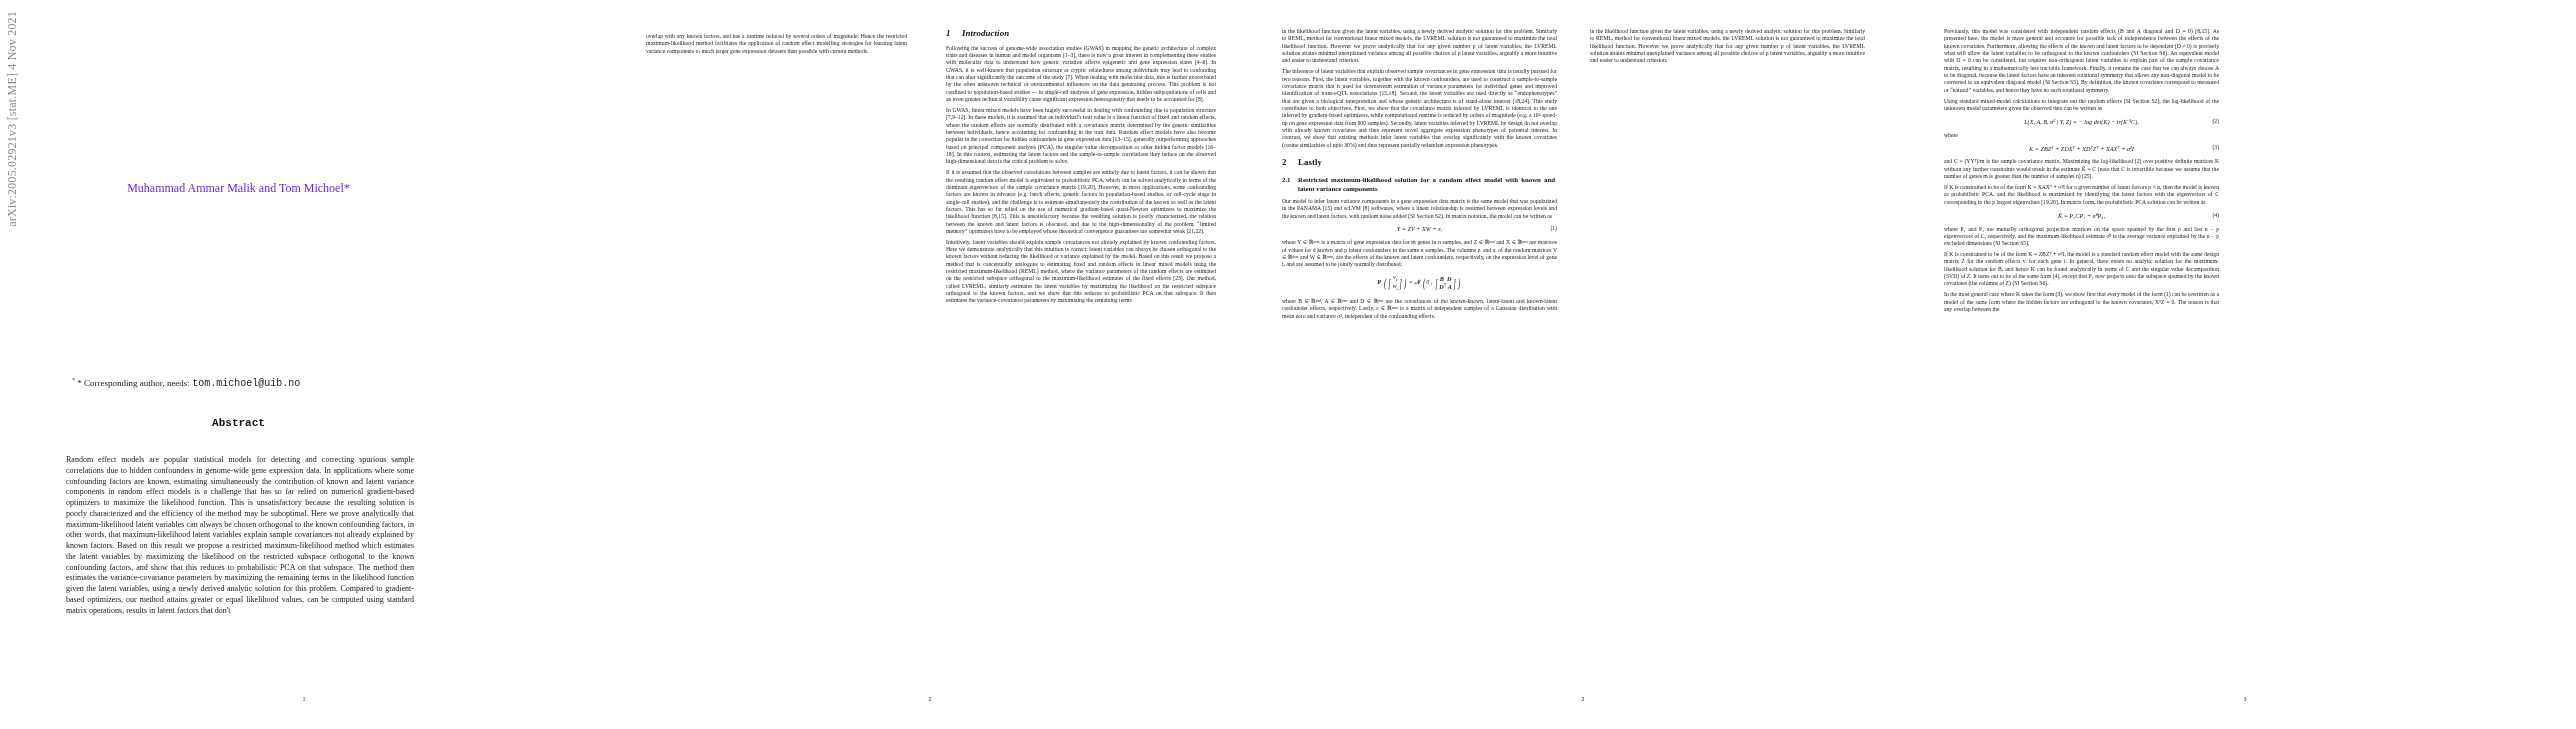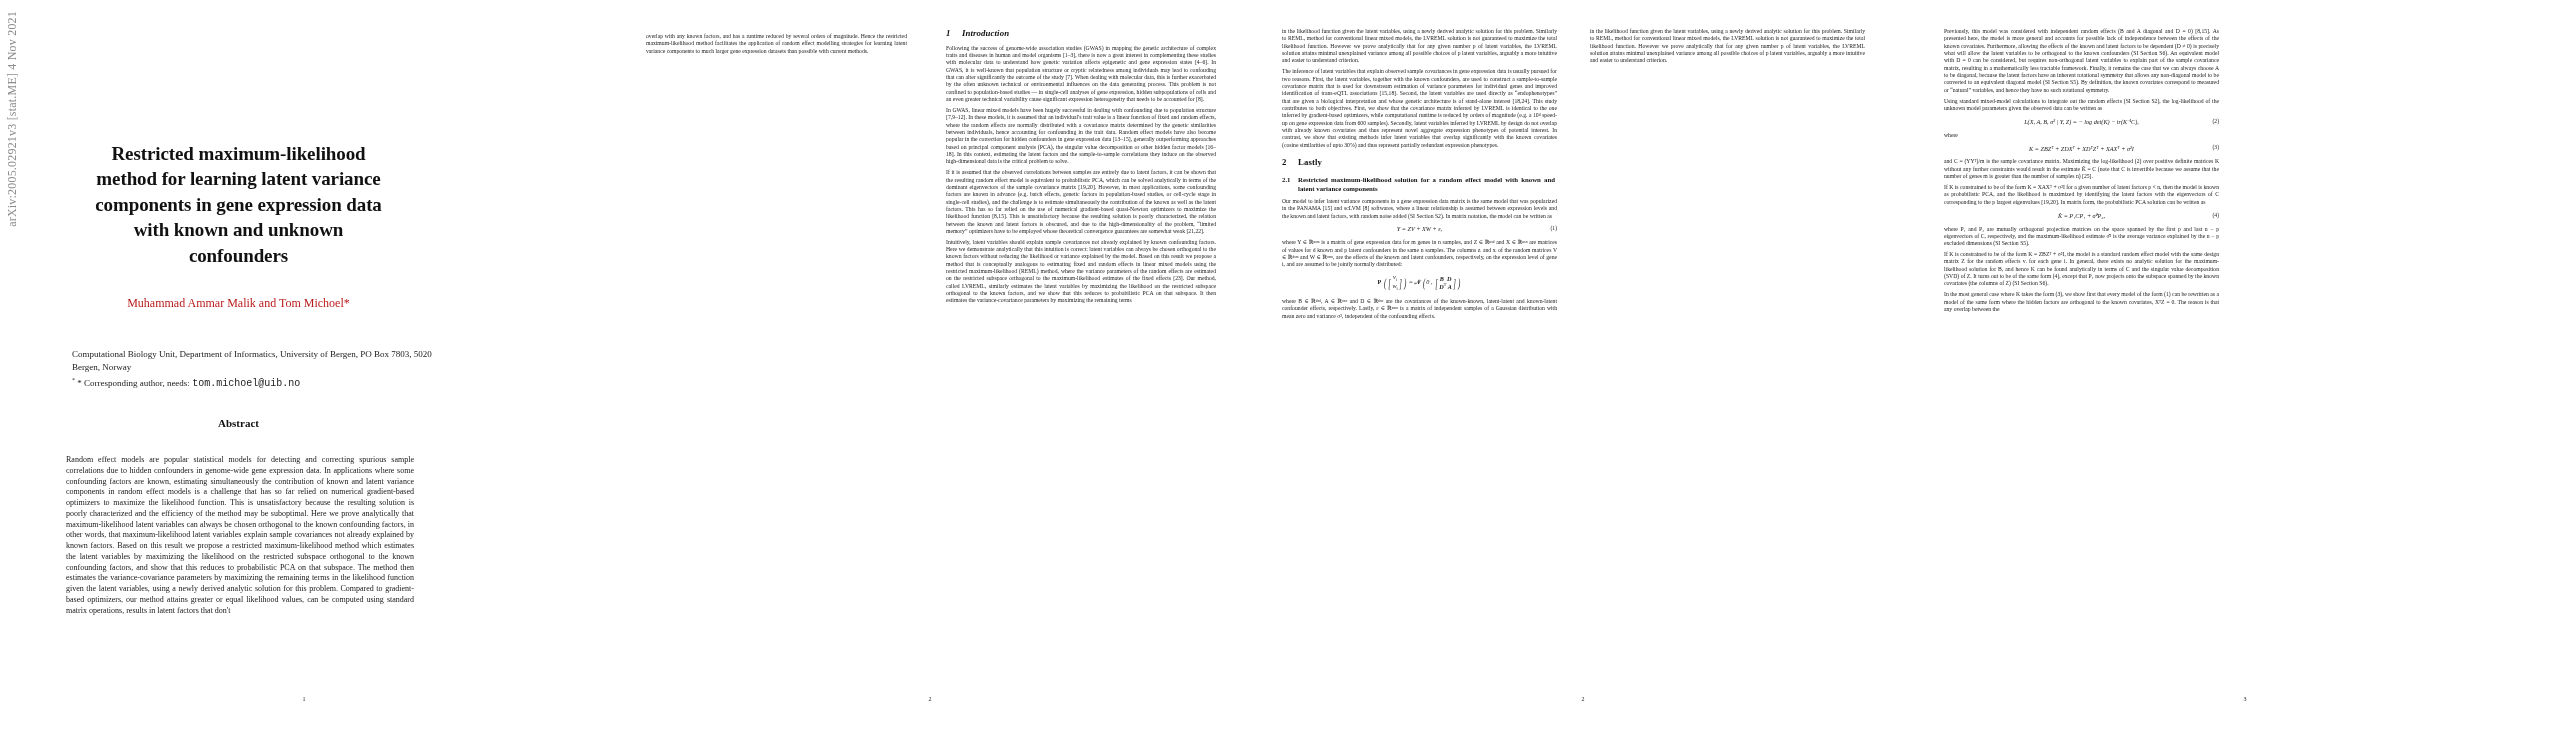--- a/index.html
+++ b/index.html
@@ -64,23 +64,23 @@
   }
   .paper-title {
     font-size: 19px;
     line-height: 1.34;
     font-weight: bold;
     color: #111111;
     margin: 0;
     letter-spacing: -0.1px;
   }
   .authors {
-    margin-top: 28px;
+    margin-top: 40px;
     font-size: 12px;
-    color: #b91c1c;
+    color: #6d28d9;
   }
   .affiliation {
     position: absolute;
     left: 72px;
     top: 348px;
     width: 365px;
     font-size: 9px;
     line-height: 1.42;
     color: #1b1b1b;
     text-align: left;
@@ -98,20 +98,21 @@
 
   .abstract-head {
     position: absolute;
     left: 72px;
     top: 417px;
     width: 333px;
     text-align: center;
     font-size: 11px;
     font-weight: bold;
     color: #111;
+    font-family: Liberation Mono, monospace;
   }
   .abstract-body {
     position: absolute;
     left: 66px;
     top: 439px;
     width: 348px;
     font-size: 8px;
     line-height: 1.345;
     text-align: justify;
     color: #171717;
@@ -198,31 +199,23 @@
 </head>
 <body>
 
 <div class="viewer">
 
   <div class="page page-1">
 
     <div class="arxiv-stamp">arXiv:2005.02921v3  [stat.ME]  4 Nov 2021</div>
 
     <div class="title-block">
-      <h1 class="paper-title">
-        <span>Restricted maximum-likelihood</span><br>
-        <span>method for learning latent variance</span><br>
-        <span>components in gene expression data</span><br>
-        <span>with known and unknown</span><br>
-        <span>confounders</span>
-      </h1>
       <div class="authors">Muhammad Ammar Malik and Tom Michoel*</div>
     </div>
 
-    <div class="affiliation">Computational Biology Unit, Department of Informatics, University of Bergen, PO Box 7803, 5020 Bergen, Norway</div>
 
     <div class="corresponding">
       <span class="sup">*</span>
       <span>* Corresponding author, needs:</span>
       <span class="mono">tom.michoel@uib.no</span>
     </div>
 
     <div class="abstract-head">Abstract</div>
     <div class="abstract-body">Random effect models are popular statistical models for detecting and correcting spurious sample correlations due to hidden confounders in genome-wide gene expression data. In applications where some confounding factors are known, estimating simultaneously the contribution of known and latent variance components in random effect models is a challenge that has so far relied on numerical gradient-based optimizers to maximize the likelihood function. This is unsatisfactory because the resulting solution is poorly characterized and the efficiency of the method may be suboptimal. Here we prove analytically that maximum-likelihood latent variables can always be chosen orthogonal to the known confounding factors, in other words, that maximum-likelihood latent variables explain sample covariances not already explained by known factors. Based on this result we propose a restricted maximum-likelihood method which estimates the latent variables by maximizing the likelihood on the restricted subspace orthogonal to the known confounding factors, and show that this reduces to probabilistic PCA on that subspace. The method then estimates the variance-covariance parameters by maximizing the remaining terms in the likelihood function given the latent variables, using a newly derived analytic solution for this problem. Compared to gradient-based optimizers, our method attains greater or equal likelihood values, can be computed using standard matrix operations, results in latent factors that don't</div>
 

